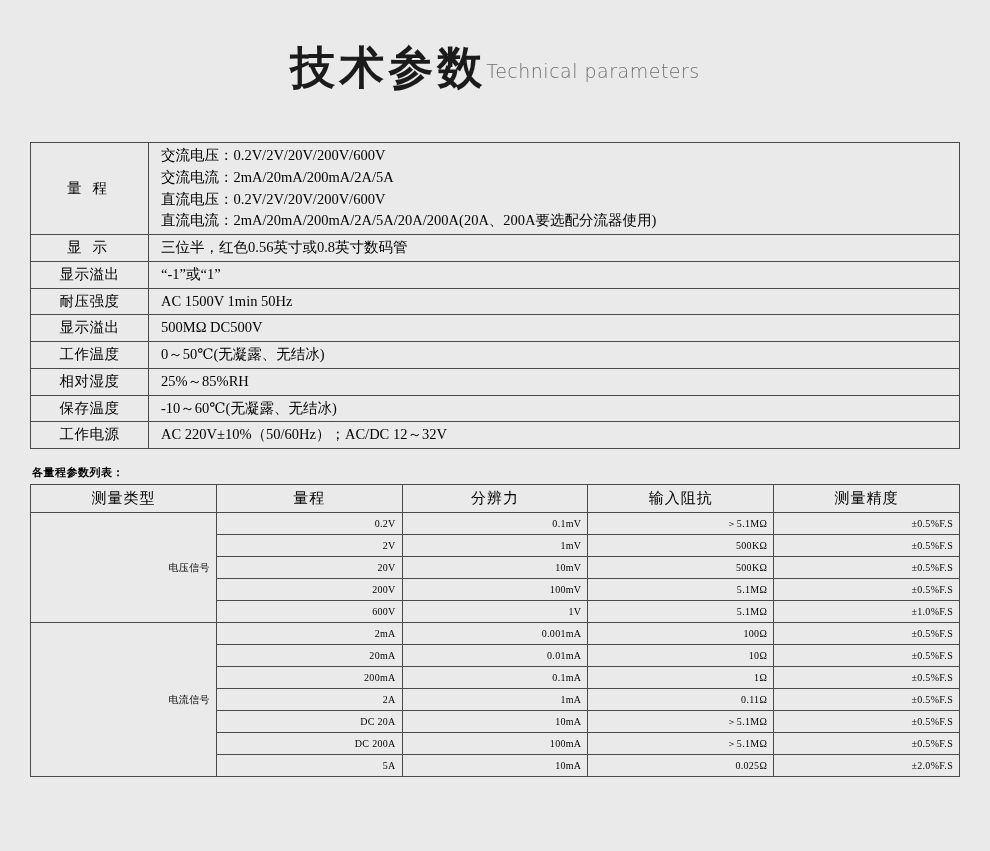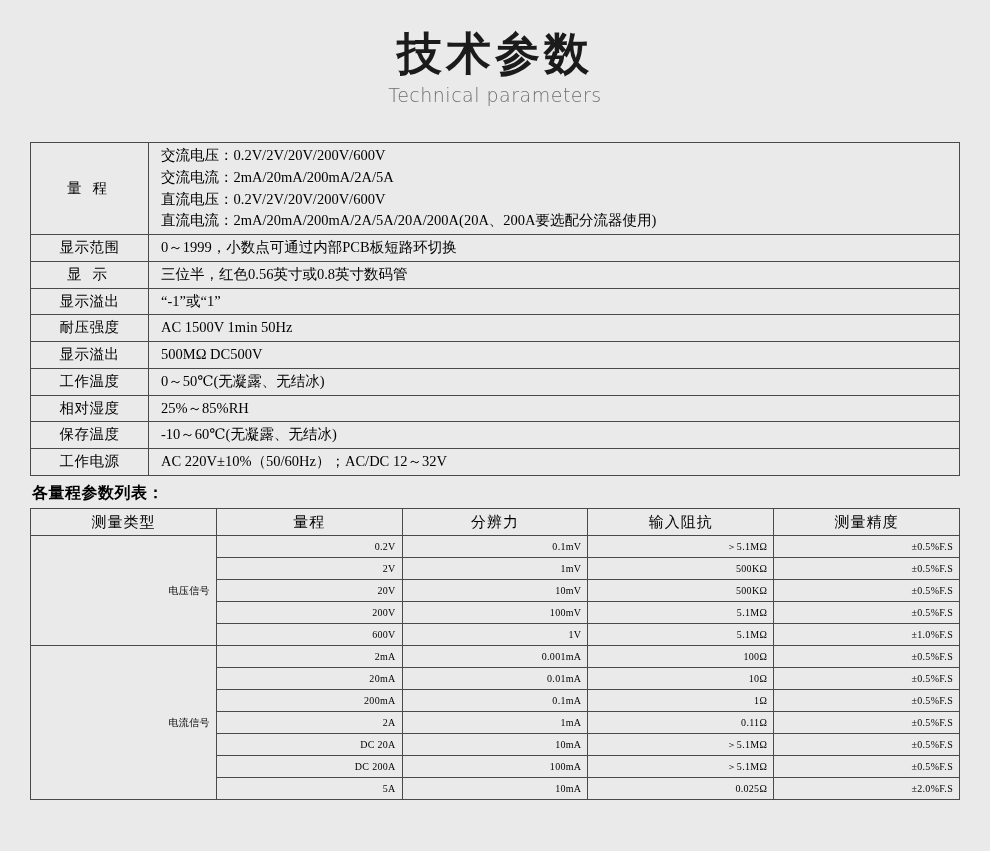--- a/index.html
+++ b/index.html
@@ -11,21 +11,21 @@
     font-family: "Liberation Serif", "DejaVu Serif", serif;
     color: #000;
     overflow: hidden;
   }
 
   
   .header {
     height: 128px;
     background: #eaeaea;
     display: flex;
-    flex-direction: column;
+    flex-direction: row;
     align-items: center;
     justify-content: center;
     padding-top: 8px;
   }
   .header-title {
     font-family: "DejaVu Sans", sans-serif;
     font-size: 45px;
     font-weight: bold;
     letter-spacing: 4px;
     color: #1b1b1b;
@@ -78,22 +78,22 @@
   .spec-table td.value .ln {
     display: block;
     white-space: nowrap;
   }
   .spec-table tr { height: 21px; }
   .spec-table tr.multi { height: auto; }
 
   .section-title {
     font-family: "DejaVu Sans", sans-serif;
     font-weight: bold;
-    font-size: 16px;
-    margin: 7px 0 4px 2px;
+    font-size: 11px;
+    margin: 16px 0 4px 2px;
     letter-spacing: 0.5px;
   }
 
   
   .range-table { width: 930px; }
   .range-table th {
     text-align: center;
     height: 24px;
     font-size: 15px;
     letter-spacing: 1px;
@@ -126,26 +126,20 @@
 
   <table class="spec-table">
     <tbody>
         <tr class="multi">
           <td class="label"><span class="spaced">量程</span></td>
           <td class="value">
             <span class="ln">交流电压：0.2V/2V/20V/200V/600V</span>
             <span class="ln">交流电流：2mA/20mA/200mA/2A/5A</span>
             <span class="ln">直流电压：0.2V/2V/20V/200V/600V</span>
             <span class="ln">直流电流：2mA/20mA/200mA/2A/5A/20A/200A(20A、200A要选配分流器使用)</span>
-          </td>
-        </tr>
-        <tr>
-          <td class="label">显示范围</td>
-          <td class="value">
-            <span class="ln">0～1999，小数点可通过内部PCB板短路环切换</span>
           </td>
         </tr>
         <tr>
           <td class="label"><span class="spaced">显示</span></td>
           <td class="value">
             <span class="ln">三位半，红色0.56英寸或0.8英寸数码管</span>
           </td>
         </tr>
         <tr>
           <td class="label">显示溢出</td>

